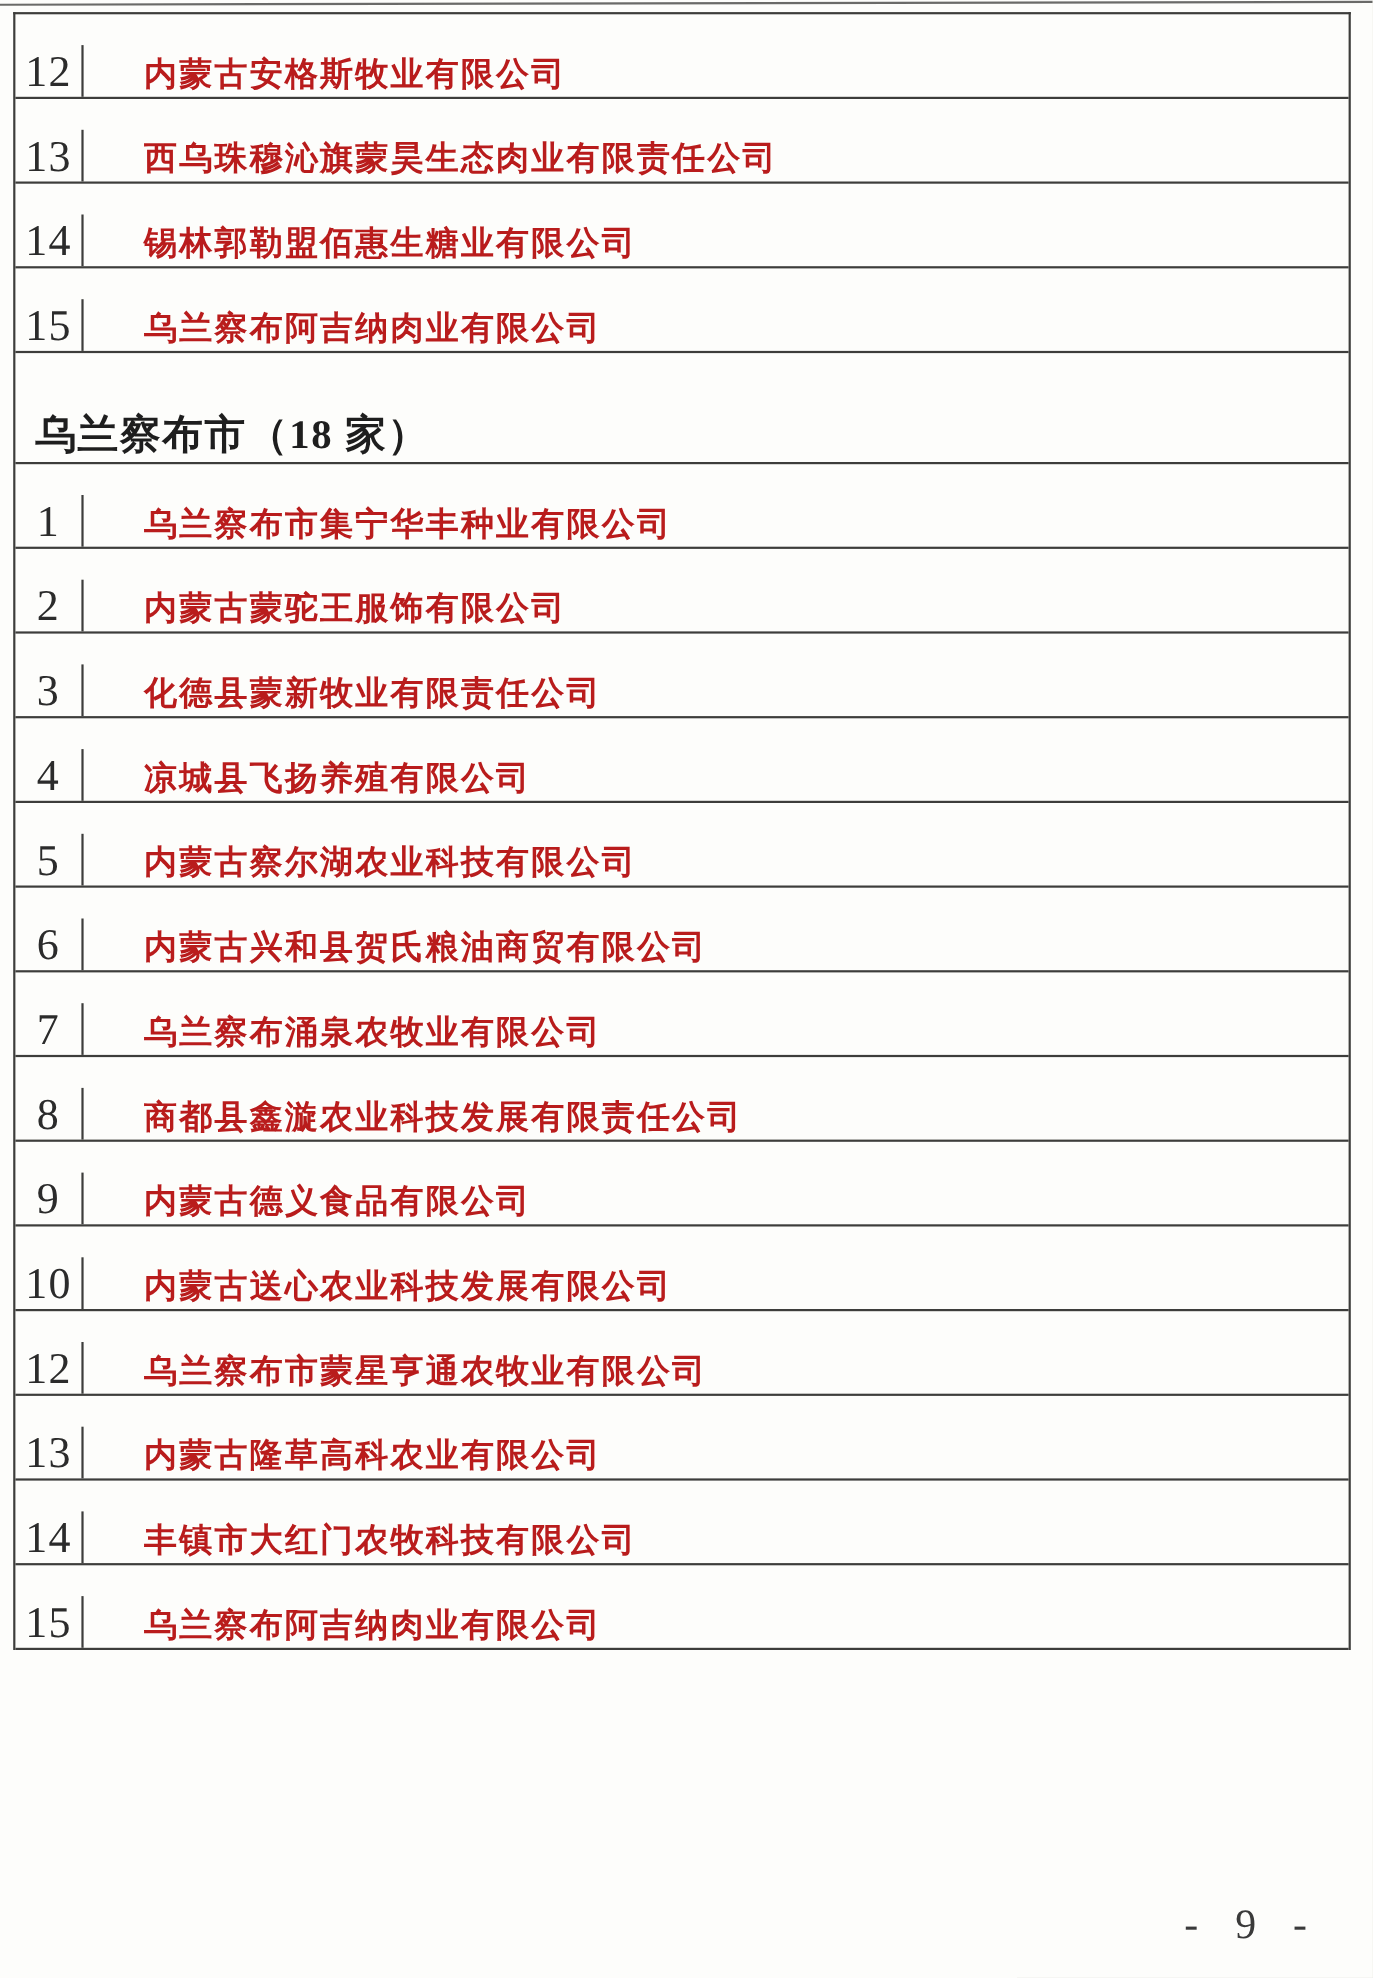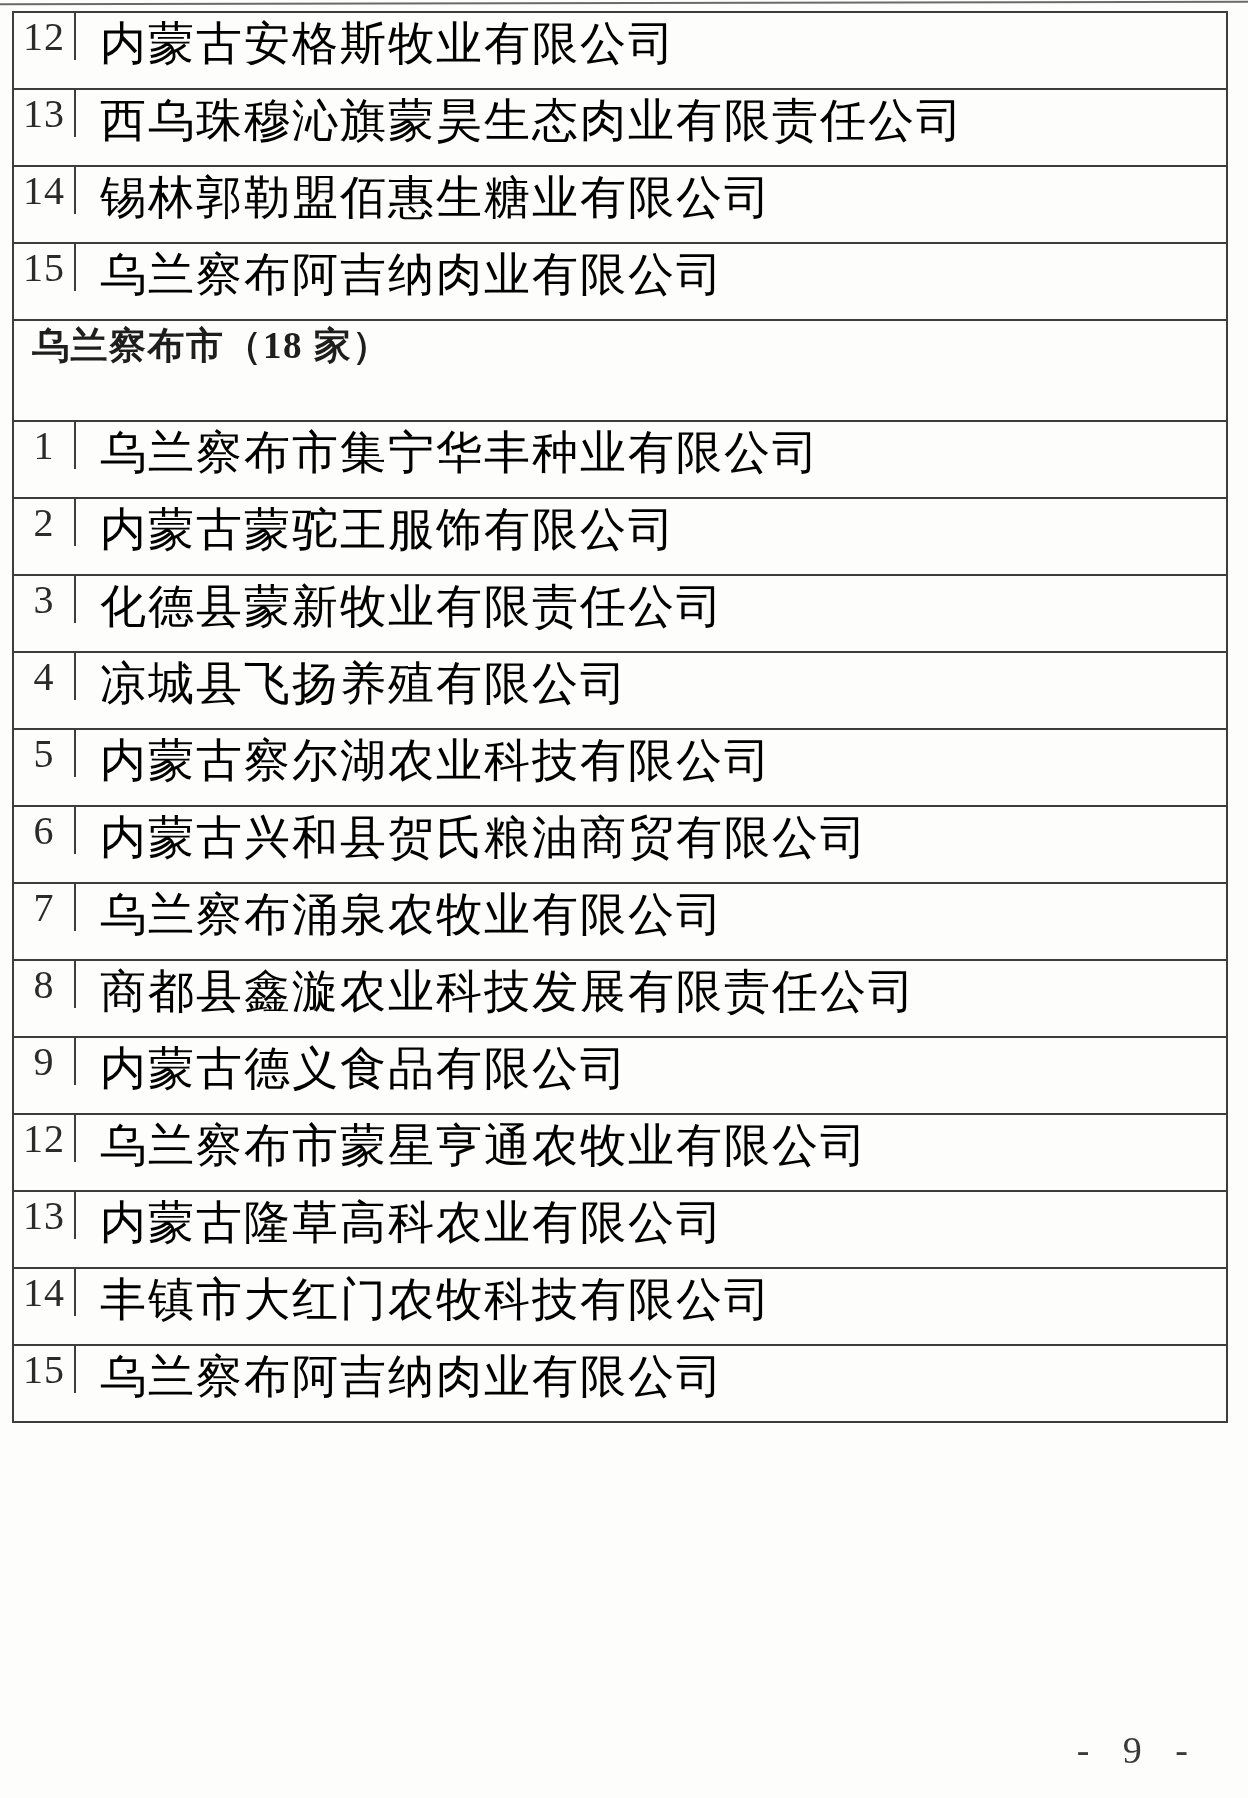--- a/index.html
+++ b/index.html
@@ -31,24 +31,25 @@
     top: 11px;
     width: 1216px;
     border-top: 2px solid #3d3d3b;
     border-left: 2px solid #3d3d3b;
     border-right: 2px solid #3d3d3b;
     box-sizing: border-box;
     background: transparent;
   }
   .row {
     display: flex;
-    align-items: flex-start;
+    align-items: flex-end;
     height: 77px;
     border-bottom: 2px solid #3d3d3b;
     box-sizing: border-box;
+    gap: 31px;
   }
   .row.header-row {
     height: 101px;
   }
   .cell {
     display: flex;
     align-items: center;
     box-sizing: border-box;
   }
   .cell.num {
@@ -56,24 +57,25 @@
     justify-content: center;
     border-right: 2px solid #3d3d3b;
     font-size: 40px;
     letter-spacing: 1px;
     color: #2b2b2b;
     flex: 0 0 auto;
   }
   .cell.name {
     flex: 1 1 auto;
     padding-left: 24px;
-    font-size: 46px;
+    font-size: 30px;
     letter-spacing: 2px;
-    color: #000000;
+    color: #b91c1c;
     white-space: nowrap;
+    font-weight: bold;
   }
   .cell.header-cell {
     flex: 1 1 auto;
     padding-left: 18px;
     font-weight: bold;
     font-size: 37px;
     letter-spacing: 1.5px;
     color: #1e1e1e;
     white-space: nowrap;
   }
@@ -143,20 +145,24 @@
       </div>
       <div class="row">
         <div class="cell num">8</div>
         <div class="cell name">商都县鑫漩农业科技发展有限责任公司</div>
       </div>
       <div class="row">
         <div class="cell num">9</div>
         <div class="cell name">内蒙古德义食品有限公司</div>
       </div>
       <div class="row">
+        <div class="cell num">10</div>
+        <div class="cell name">内蒙古送心农业科技发展有限公司</div>
+      </div>
+      <div class="row">
         <div class="cell num">12</div>
         <div class="cell name">乌兰察布市蒙星亨通农牧业有限公司</div>
       </div>
       <div class="row">
         <div class="cell num">13</div>
         <div class="cell name">内蒙古隆草高科农业有限公司</div>
       </div>
       <div class="row">
         <div class="cell num">14</div>
         <div class="cell name">丰镇市大红门农牧科技有限公司</div>

